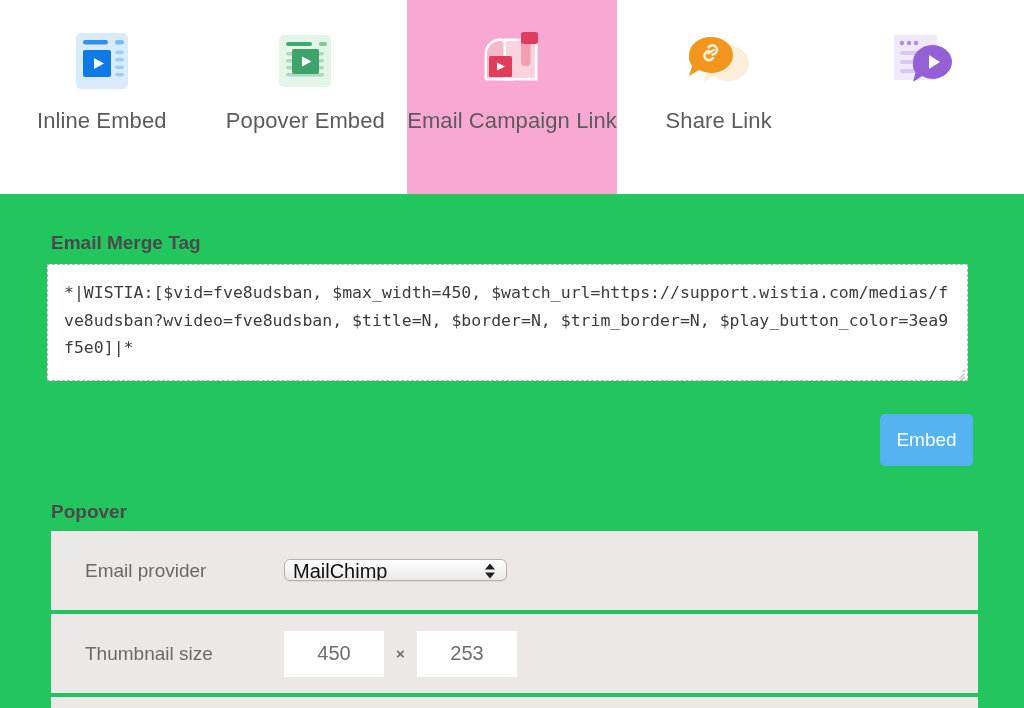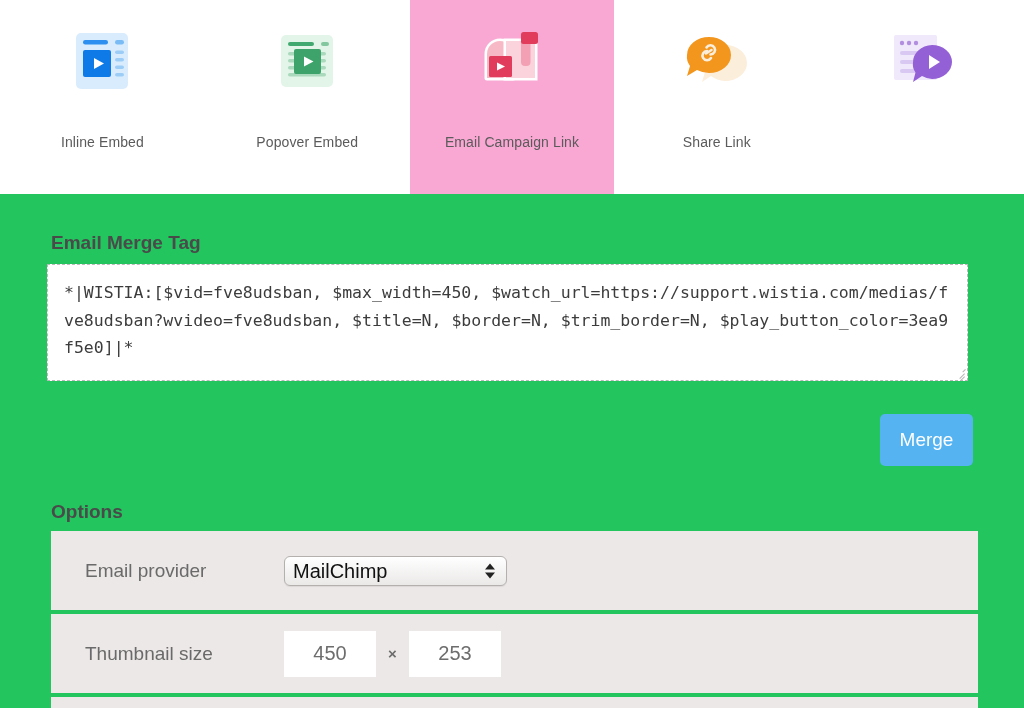--- a/index.html
+++ b/index.html
@@ -37,22 +37,22 @@
   }
   .tab-icon {
     width: 86px;
     height: 86px;
     display: flex;
     align-items: center;
     justify-content: center;
   }
   .tab-icon svg { display: block; }
   .tab-label {
-    margin-top: 30px;
-    font-size: 14px;
+    margin-top: 4px;
+    font-size: 22px;
     color: #5b5b5b;
     letter-spacing: .1px;
     white-space: nowrap;
   }
 
   
   .content {
     background: #22c55e;
     height: 514px;
     padding: 0;
@@ -155,21 +155,21 @@
     font-size: 19px;
     color: #6a6a6a;
   }
   .opt-field {
     display: flex;
     align-items: center;
   }
 
   select.provider-select {
     width: 223px;
-    height: 30px;
+    height: 22px;
     font-family: "Liberation Sans", sans-serif;
     font-size: 20px;
     color: #111;
     padding: 0 8px;
     border: 1px solid #b4b0ae;
     border-radius: 6px;
     background: linear-gradient(#ffffff, #ebe9e8);
     -webkit-appearance: none;
     appearance: none;
     box-shadow: 0 1px 1px rgba(0,0,0,.07);
@@ -188,21 +188,21 @@
   }
   .select-arrows span {
     width: 0; height: 0;
     border-left: 5px solid transparent;
     border-right: 5px solid transparent;
   }
   .select-arrows .up   { border-bottom: 6px solid #222; }
   .select-arrows .down { border-top: 6px solid #222; }
 
   input.num {
-    width: 92px;
+    width: 100px;
     height: 46px;
     background: #ffffff;
     border: none;
     outline: none;
     text-align: center;
     font-family: "Liberation Sans", sans-serif;
     font-size: 20px;
     color: #6d6d6d;
     box-sizing: border-box;
   }
@@ -312,24 +312,24 @@
 
   <div class="tag-box">
     <div class="tag-text">*|WISTIA:[$vid=fve8udsban, $max_width=450, $watch_url=https://support.wistia.com/medias/fve8udsban?wvideo=fve8udsban, $title=N, $border=N, $trim_border=N, $play_button_color=3ea9f5e0]|*</div>
     <div class="resize-grip">
         <i></i>
         <i></i>
         <i></i>
       </div>
   </div>
 
-  <button class="copy-btn">Merge</button>
+  <button class="copy-btn">Embed</button>
 
   <div id="options-title-wrap">
-    <div class="section-title">Options</div>
+    <div class="section-title">Popover</div>
   </div>
 
   <div class="opt-rows">
 
     <div class="opt-row">
       <div class="opt-label">Email provider</div>
       <div class="opt-field">
         <span class="select-wrap">
           <select class="provider-select">
             <option>MailChimp</option>

